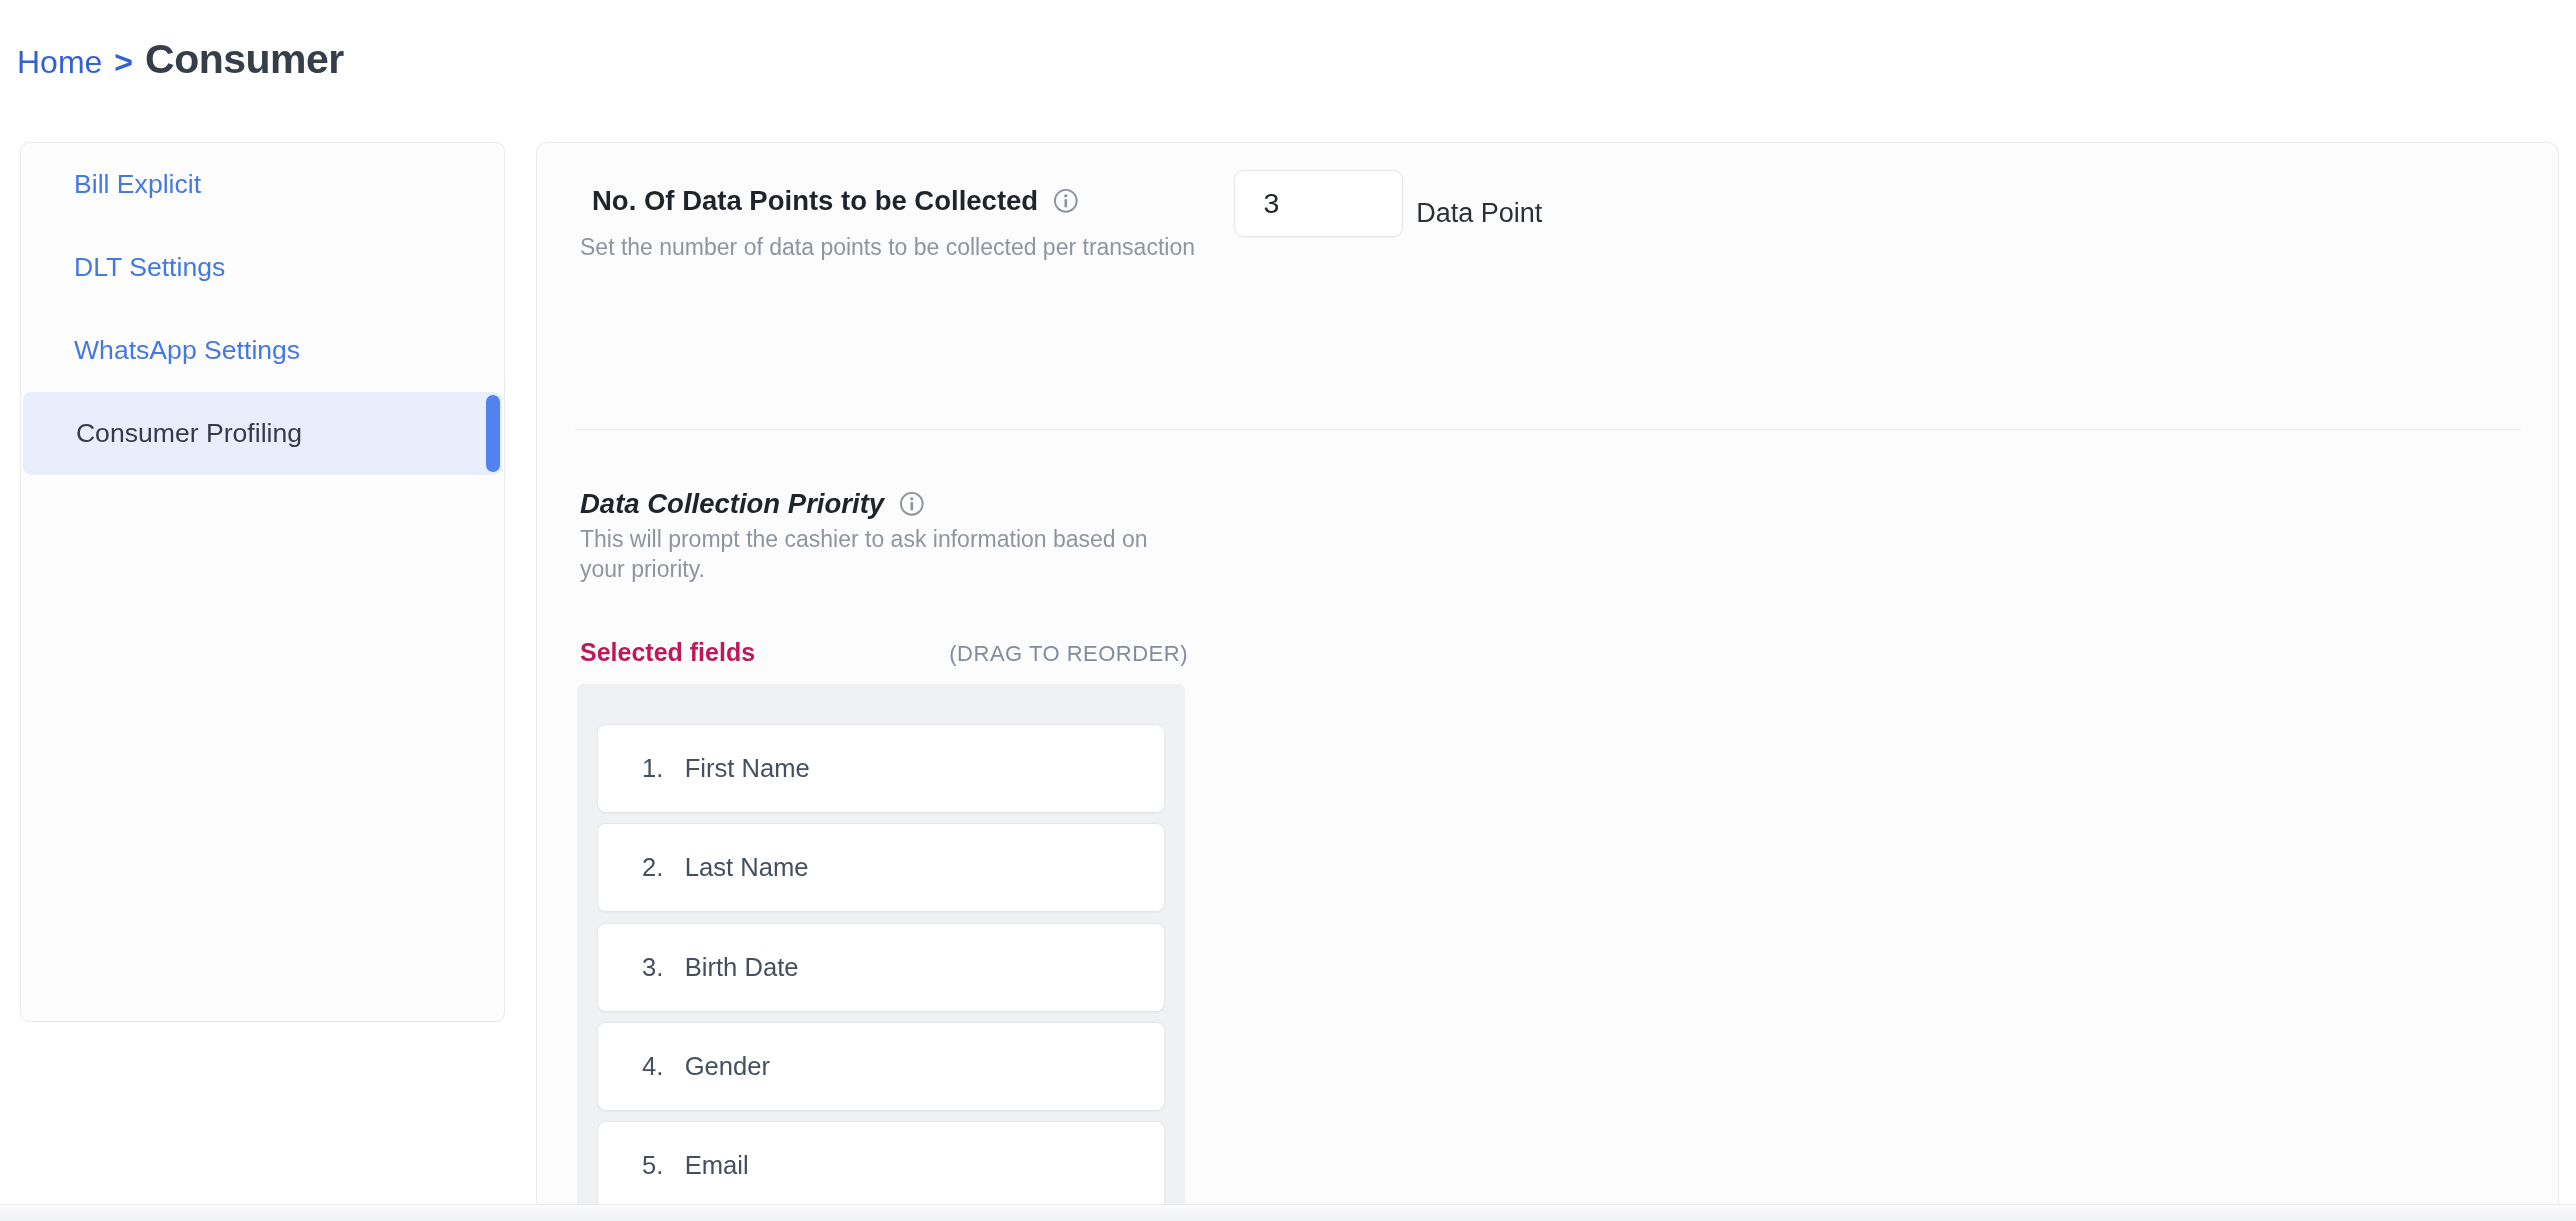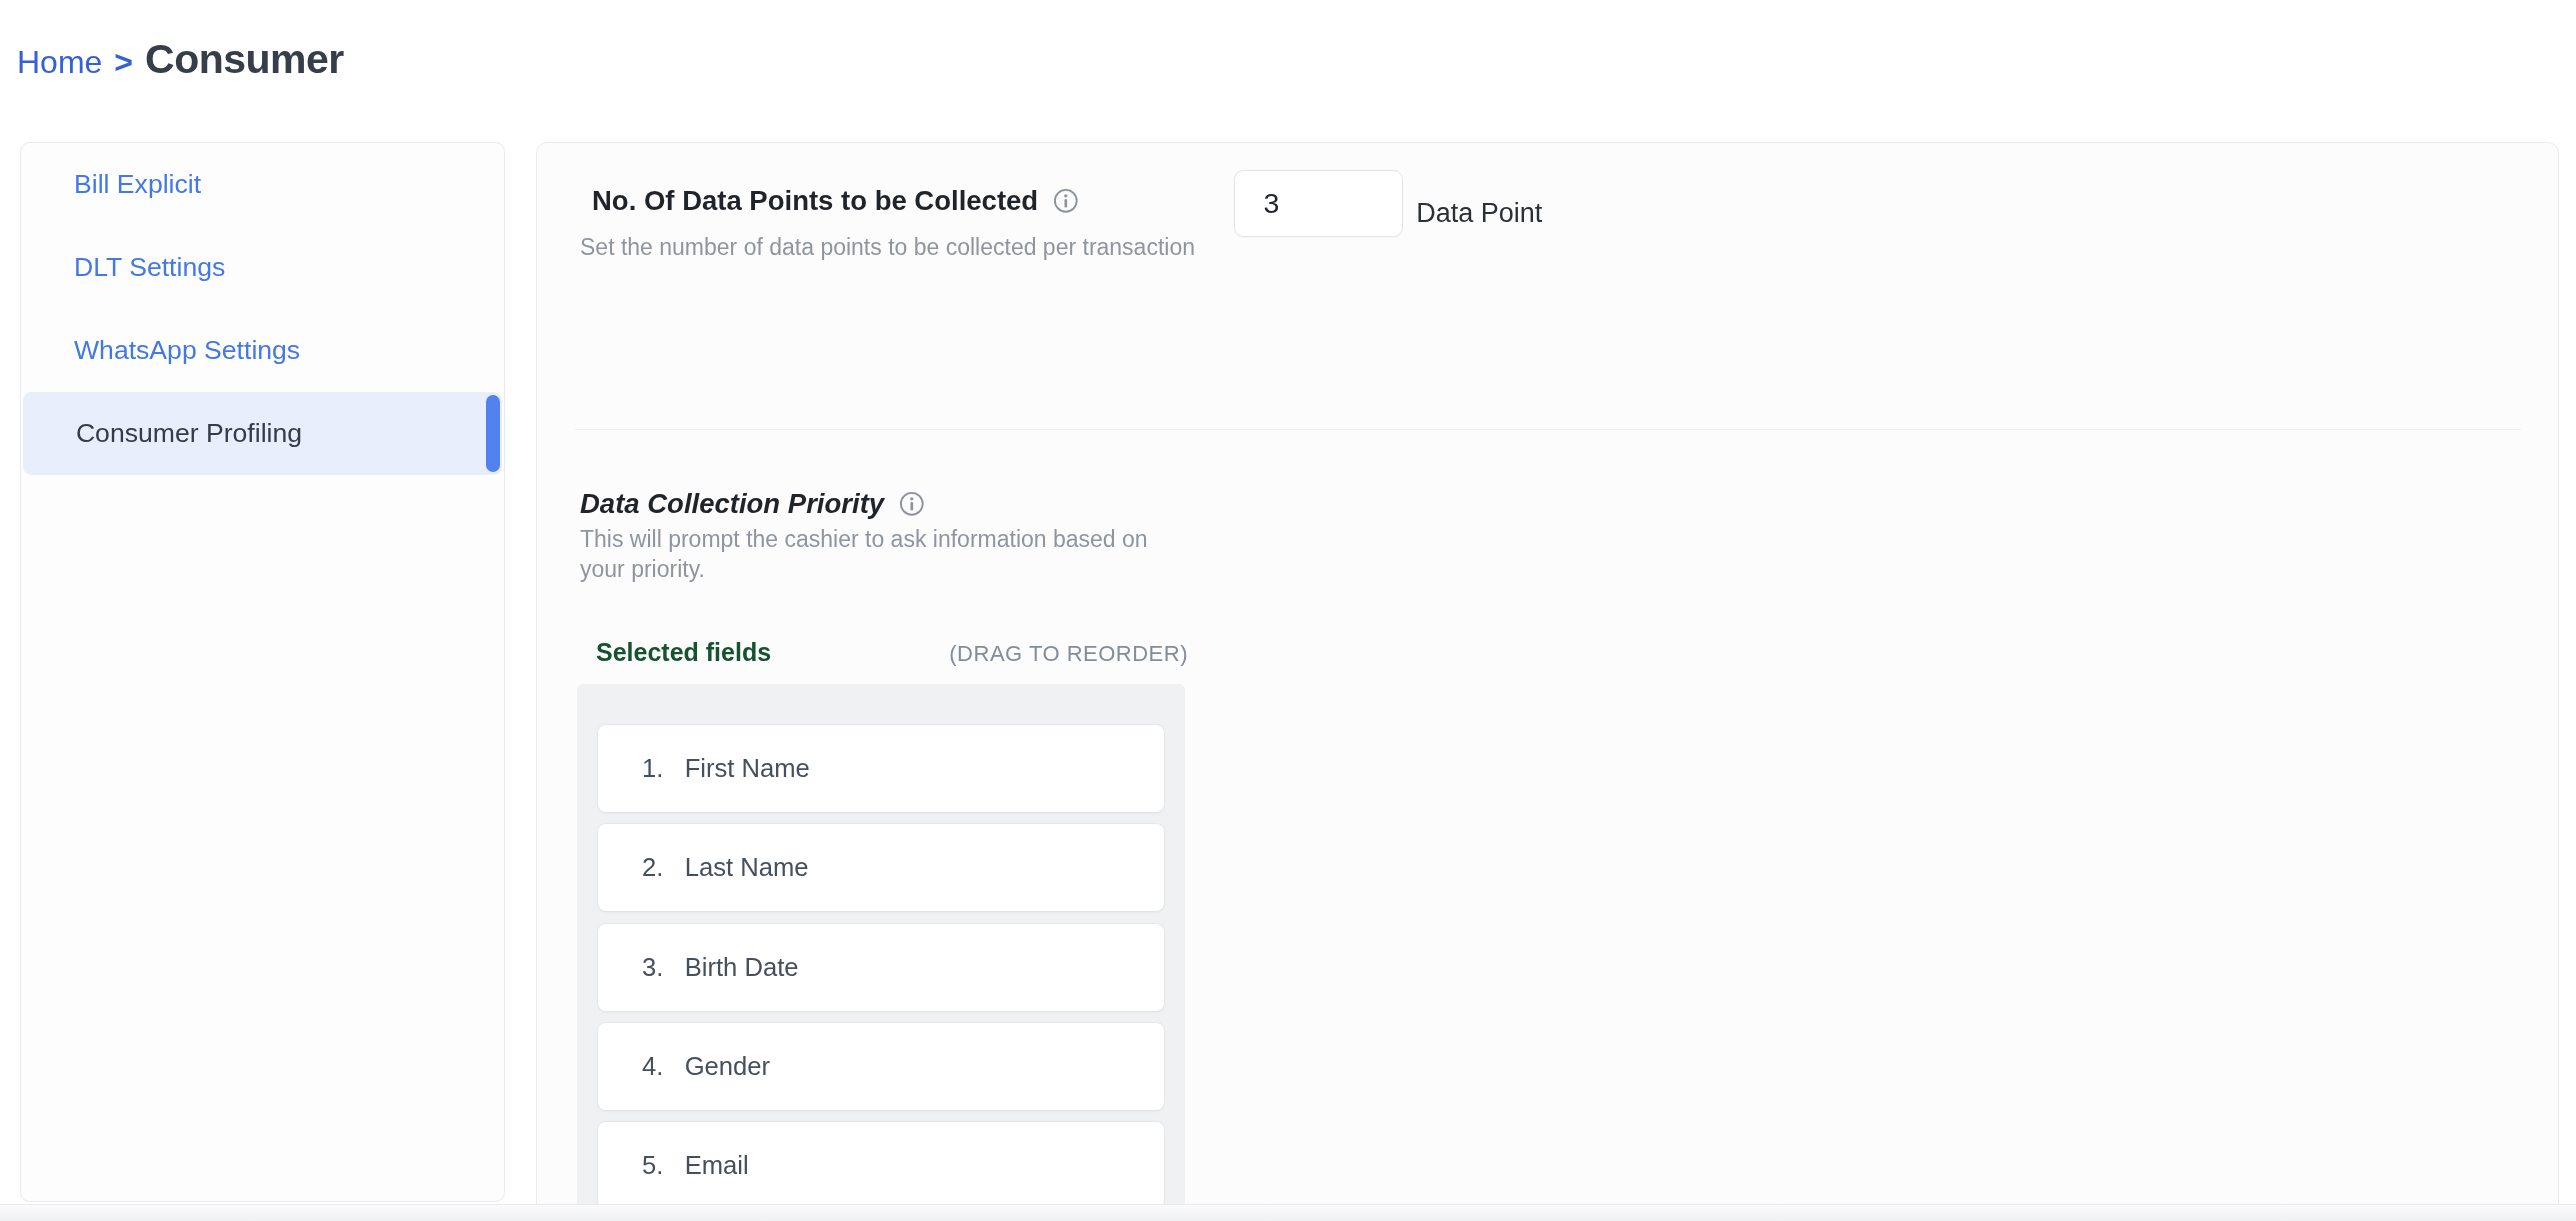--- a/index.html
+++ b/index.html
@@ -7,21 +7,21 @@
               font-family:"Liberation Sans", sans-serif; }
   .page { position:relative; width:2576px; height:1222px; }
 
   
   .breadcrumb { position:absolute; left:17px; top:36px; display:flex; align-items:baseline; gap:12px; }
   .crumb-home { font-size:32px; color:#3560d6; cursor:pointer; }
   .crumb-sep  { font-size:32px; color:#3560d6; font-weight:700; }
   .crumb-current { font-size:41px; font-weight:700; color:#363e4a; letter-spacing:-0.5px; }
 
   
-  .sidebar { position:absolute; left:20px; top:142px; width:485px; height:1060px;
+  .sidebar { position:absolute; left:20px; top:142px; width:485px; height:880px;
              background:#fdfdfe; border:0.9px solid #e8eaed; border-radius:9.5px; }
   .side-item { position:relative; height:83px; display:flex; align-items:center;
                padding-left:53px; font-size:26.6px; color:#4478e4; cursor:pointer; }
   .side-item.selected { background:#e8eefb; border-radius:8.5px; margin:0 1.9px; color:#333c4b; }
   .side-item .active-bar { position:absolute; right:1.9px; top:2.8px; bottom:2.8px; width:14.2px;
                background:#5282ed; border-radius:7.6px; }
 
   
   .panel { position:absolute; left:536px; top:142px; width:2023px; height:1328px;
            background:#fcfcfd; border:0.9px solid #e8eaed; border-radius:11.4px; overflow:hidden; }
@@ -42,21 +42,21 @@
   .datapoint-label { font-size:27px; color:#2b3037; padding-bottom:7.6px; }
 
   .divider { position:absolute; left:38px; top:286px; width:1946px; height:0;
              border-top:1.9px solid #eceef1; }
 
   .sec2-title-row { position:absolute; left:43px; top:345px; display:flex; align-items:center; gap:15px;font-style:italic; }
   .desc2 { top:381px; width:569px; }
 
   .fields-head { position:absolute; left:43px; top:495px; width:608px;
                  display:flex; align-items:baseline; justify-content:space-between; }
-  .fields-label { font-size:25px; font-weight:700; color:#14532d;margin-left:16px; }
+  .fields-label { font-size:25px; font-weight:700; color:#be185d; }
   .drag-hint { font-size:22px; color:#838c99; letter-spacing:0.5px; }
 
   .fields-box { position:absolute; left:40px; top:398px; width:608px;
                 background:#f0f1f3; border-radius:5.7px; padding:41px 21px 21px 21px; }
   .field-card { height:87px; background:#ffffff; border-radius:7.6px; margin-bottom:12.3px;
                 display:flex; align-items:center; padding-left:44px; gap:14.2px;
                 box-shadow:0 0.9px 2.8px rgba(16,24,40,0.07), 0 0 0 0.9px rgba(16,24,40,0.015);
                 cursor:grab; }
   .field-order { font-size:25.6px; color:#454f5d; min-width:28.5px; }
   .field-label { font-size:25.6px; color:#454f5d; }

